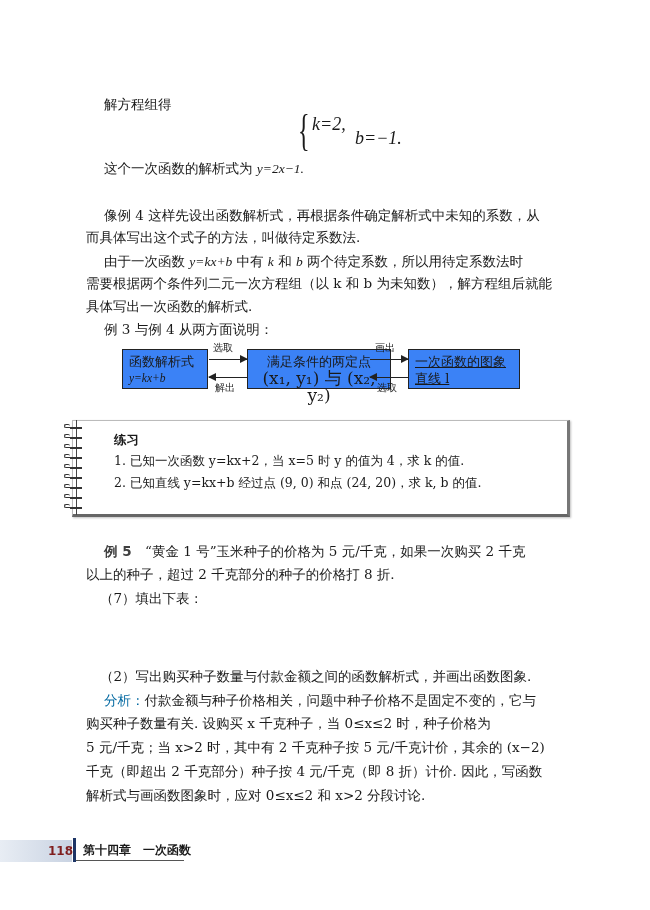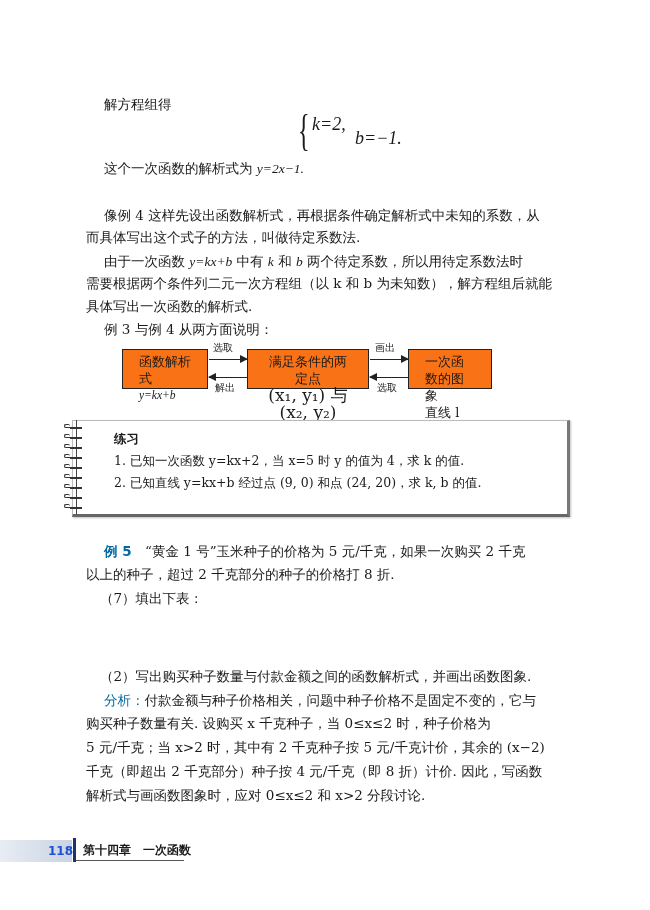--- a/index.html
+++ b/index.html
@@ -5,50 +5,50 @@
   * { box-sizing: border-box; margin: 0; padding: 0; }
   html, body { width: 650px; height: 910px; background: #ffffff; overflow: hidden; }
   body { position: relative; font-family: "DejaVu Serif", "Liberation Serif", serif; color: #1a1a1a; font-size: 13.5px; }
   .line { position: absolute; white-space: nowrap; line-height: 20px; }
   .math { font-family: "Liberation Serif", serif; font-style: italic; }
   .brace-wrap { position: absolute; left: 298px; top: 110px; height: 46px; width: 100px; }
   .brace { position: absolute; left: 0; top: -4px; font-family: "Liberation Serif", serif; font-size: 44px; line-height: 50px; transform: scaleX(0.55); transform-origin: left top; color: #1a1a1a; }
   .brace-row { position: absolute; left: 14px; white-space: nowrap; font-family: "Liberation Serif", serif; font-size: 18px; }
 
   
-  .fbox { position: absolute; border: 1.4px solid #222; background: #f97316; font-size: 13px; line-height: 17px; padding: 3px 16px; }
+  .fbox { position: absolute; border: 1.4px solid #222; background: #3b82f6; font-size: 13px; line-height: 17px; padding: 3px 6px; }
   .arrow { position: absolute; height: 1.4px; background: #222; }
   .arrow.right::after { content: ""; position: absolute; right: -1px; top: -4px; border-left: 8px solid #222; border-top: 4.5px solid transparent; border-bottom: 4.5px solid transparent; }
   .arrow.left::before { content: ""; position: absolute; left: -1px; top: -4px; border-right: 8px solid #222; border-top: 4.5px solid transparent; border-bottom: 4.5px solid transparent; }
   .alabel { position: absolute; font-size: 10px; white-space: nowrap; }
 
   
   .practice { position: absolute; left: 72px; top: 420px; width: 498px; height: 97px; border: 1px solid #bbb; border-right: 3px solid #777; border-bottom: 3px solid #666; background: #fff; box-shadow: 1px 1px 2px rgba(0,0,0,0.25); }
   .spiral { position: absolute; left: 64px; top: 422px; width: 22px; height: 92px; }
   .spiral-ring { position: absolute; left: 0; width: 18px; height: 6px; }
   .spiral-ring .hook { position: absolute; left: 0; top: 0; width: 6px; height: 4px; border: 1.3px solid #333; border-radius: 3px 3px 0 3px; border-right: none; }
   .spiral-ring .bar { position: absolute; left: 6px; top: 3px; width: 12px; height: 1.6px; background: #333; }
   .spiral-spine { position: absolute; left: 76px; top: 420px; width: 1.3px; height: 95px; background: #444; }
   .practice-text { position: absolute; font-size: 12.5px; white-space: nowrap; line-height: 18px; font-family: "DejaVu Serif", serif; }
 
   
-  .ex-label { color: #0369a1; font-family: "DejaVu Sans", sans-serif; font-weight: bold; }
+  .ex-label { color: #404040; font-family: "DejaVu Sans", sans-serif; font-weight: bold; }
   .analysis-label { color: #0369a1; }
 
   
   .tbl { position: absolute; left: 98px; top: 615px; border-collapse: collapse; font-family: "DejaVu Serif", serif; font-size: 12.5px; }
   .tbl td { height: 23px; text-align: center; border-right: 2px solid #fff; border-bottom: 2px solid #fff; padding: 0; }
   .tbl tr.head td { background: #cfcfcf; }
   .tbl tr.body td { background: #b5def5; }
   .tbl td.first { width: 134px; }
   .tbl td.cell { width: 34.5px; }
 
   
   .footer-bar { position: absolute; left: 0; top: 840px; width: 72px; height: 22px; background: linear-gradient(to right, #e8edf4, #c9d3e2); }
-  .footer-num { position: absolute; left: 48px; top: 841px; font-family: "DejaVu Sans", sans-serif; font-weight: bold; font-size: 12px; color: #1d4ed8; line-height: 20px; }
+  .footer-num { position: absolute; left: 48px; top: 841px; font-family: "DejaVu Sans", sans-serif; font-weight: bold; font-size: 12px; color: #7f1d1d; line-height: 20px; }
   .footer-sep { position: absolute; left: 73px; top: 838px; width: 3px; height: 24px; background: #1d3566; }
   .footer-title { position: absolute; left: 83px; top: 841px; font-family: "DejaVu Sans", sans-serif; font-weight: bold; font-size: 12px; line-height: 18px; white-space: nowrap; }
   .footer-underline { position: absolute; left: 76px; top: 860px; width: 108px; height: 1px; background: #555; }
 </style>
 </head>
 <body>
 
 <div class="line" style="left:104px; top:94px;">解方程组得</div>
 
 <div class="brace-wrap">
@@ -68,25 +68,25 @@
   <span>由于一次函数 </span><span class="math">y=kx+b</span><span> 中有 </span><span class="math">k</span><span> 和 </span><span class="math">b</span><span> 两个待定系数，所以用待定系数法时</span>
 </div>
 <div class="line" style="left:86px; top:273px;">需要根据两个条件列二元一次方程组（以 k 和 b 为未知数），解方程组后就能</div>
 <div class="line" style="left:86px; top:296px;">具体写出一次函数的解析式.</div>
 <div class="line" style="left:104px; top:319px;">例 3 与例 4 从两方面说明：</div>
 
 <div class="fbox" style="left:122px; top:349px; width:86px; height:40px;">
   <div>函数解析式</div>
   <div class="math" style="font-size:11.5px;">y=kx+b</div>
 </div>
-<div class="fbox" style="left:247px; top:349px; width:122px; height:40px; text-align:center;">
+<div class="fbox" style="left:247px; top:349px; width:144px; height:40px; text-align:center;">
   <div>满足条件的两定点</div>
   <div style="font-size:17px;">(x₁, y₁) 与 (x₂, y₂)</div>
 </div>
-<div class="fbox" style="left:408px; top:349px; width:84px; height:40px;">
+<div class="fbox" style="left:408px; top:349px; width:112px; height:40px;text-decoration:underline;">
   <div>一次函数的图象</div>
   <div>直线 l</div>
 </div>
 
 <div class="arrow right" style="left:209px; top:359px; width:38px;"></div>
 <div class="arrow left" style="left:209px; top:377px; width:38px;"></div>
 <div class="alabel" style="left:213px; top:341px;">选取</div>
 <div class="alabel" style="left:215px; top:381px;">解出</div>
 
 <div class="arrow right" style="left:370px; top:359px; width:38px;"></div>
@@ -127,21 +127,21 @@
     </div>
   <div class="spiral-ring" style="top:72px;">
       <div class="hook"></div>
       <div class="bar"></div>
     </div>
   <div class="spiral-ring" style="top:82px;">
       <div class="hook"></div>
       <div class="bar"></div>
     </div>
 </div>
-<div class="practice-text" style="left:114px; top:431px; font-weight:bold;font-family:Liberation Mono, monospace;">练习</div>
+<div class="practice-text" style="left:114px; top:431px; font-weight:bold;">练习</div>
 <div class="practice-text" style="left:114px; top:452px;">1. 已知一次函数 y=kx+2，当 x=5 时 y 的值为 4，求 k 的值.</div>
 <div class="practice-text" style="left:114px; top:474px;">2. 已知直线 y=kx+b 经过点 (9, 0) 和点 (24, 20)，求 k, b 的值.</div>
 
 <div class="line" style="left:104px; top:541px;">
   <span class="ex-label">例 5</span><span>　</span><span>“黄金 1 号”玉米种子的价格为 5 元/千克，如果一次购买 2 千克</span>
 </div>
 <div class="line" style="left:86px; top:564px;">以上的种子，超过 2 千克部分的种子的价格打 8 折.</div>
 <div class="line" style="left:100px; top:588px;">（7）填出下表：</div>
 
 <table class="tbl">

